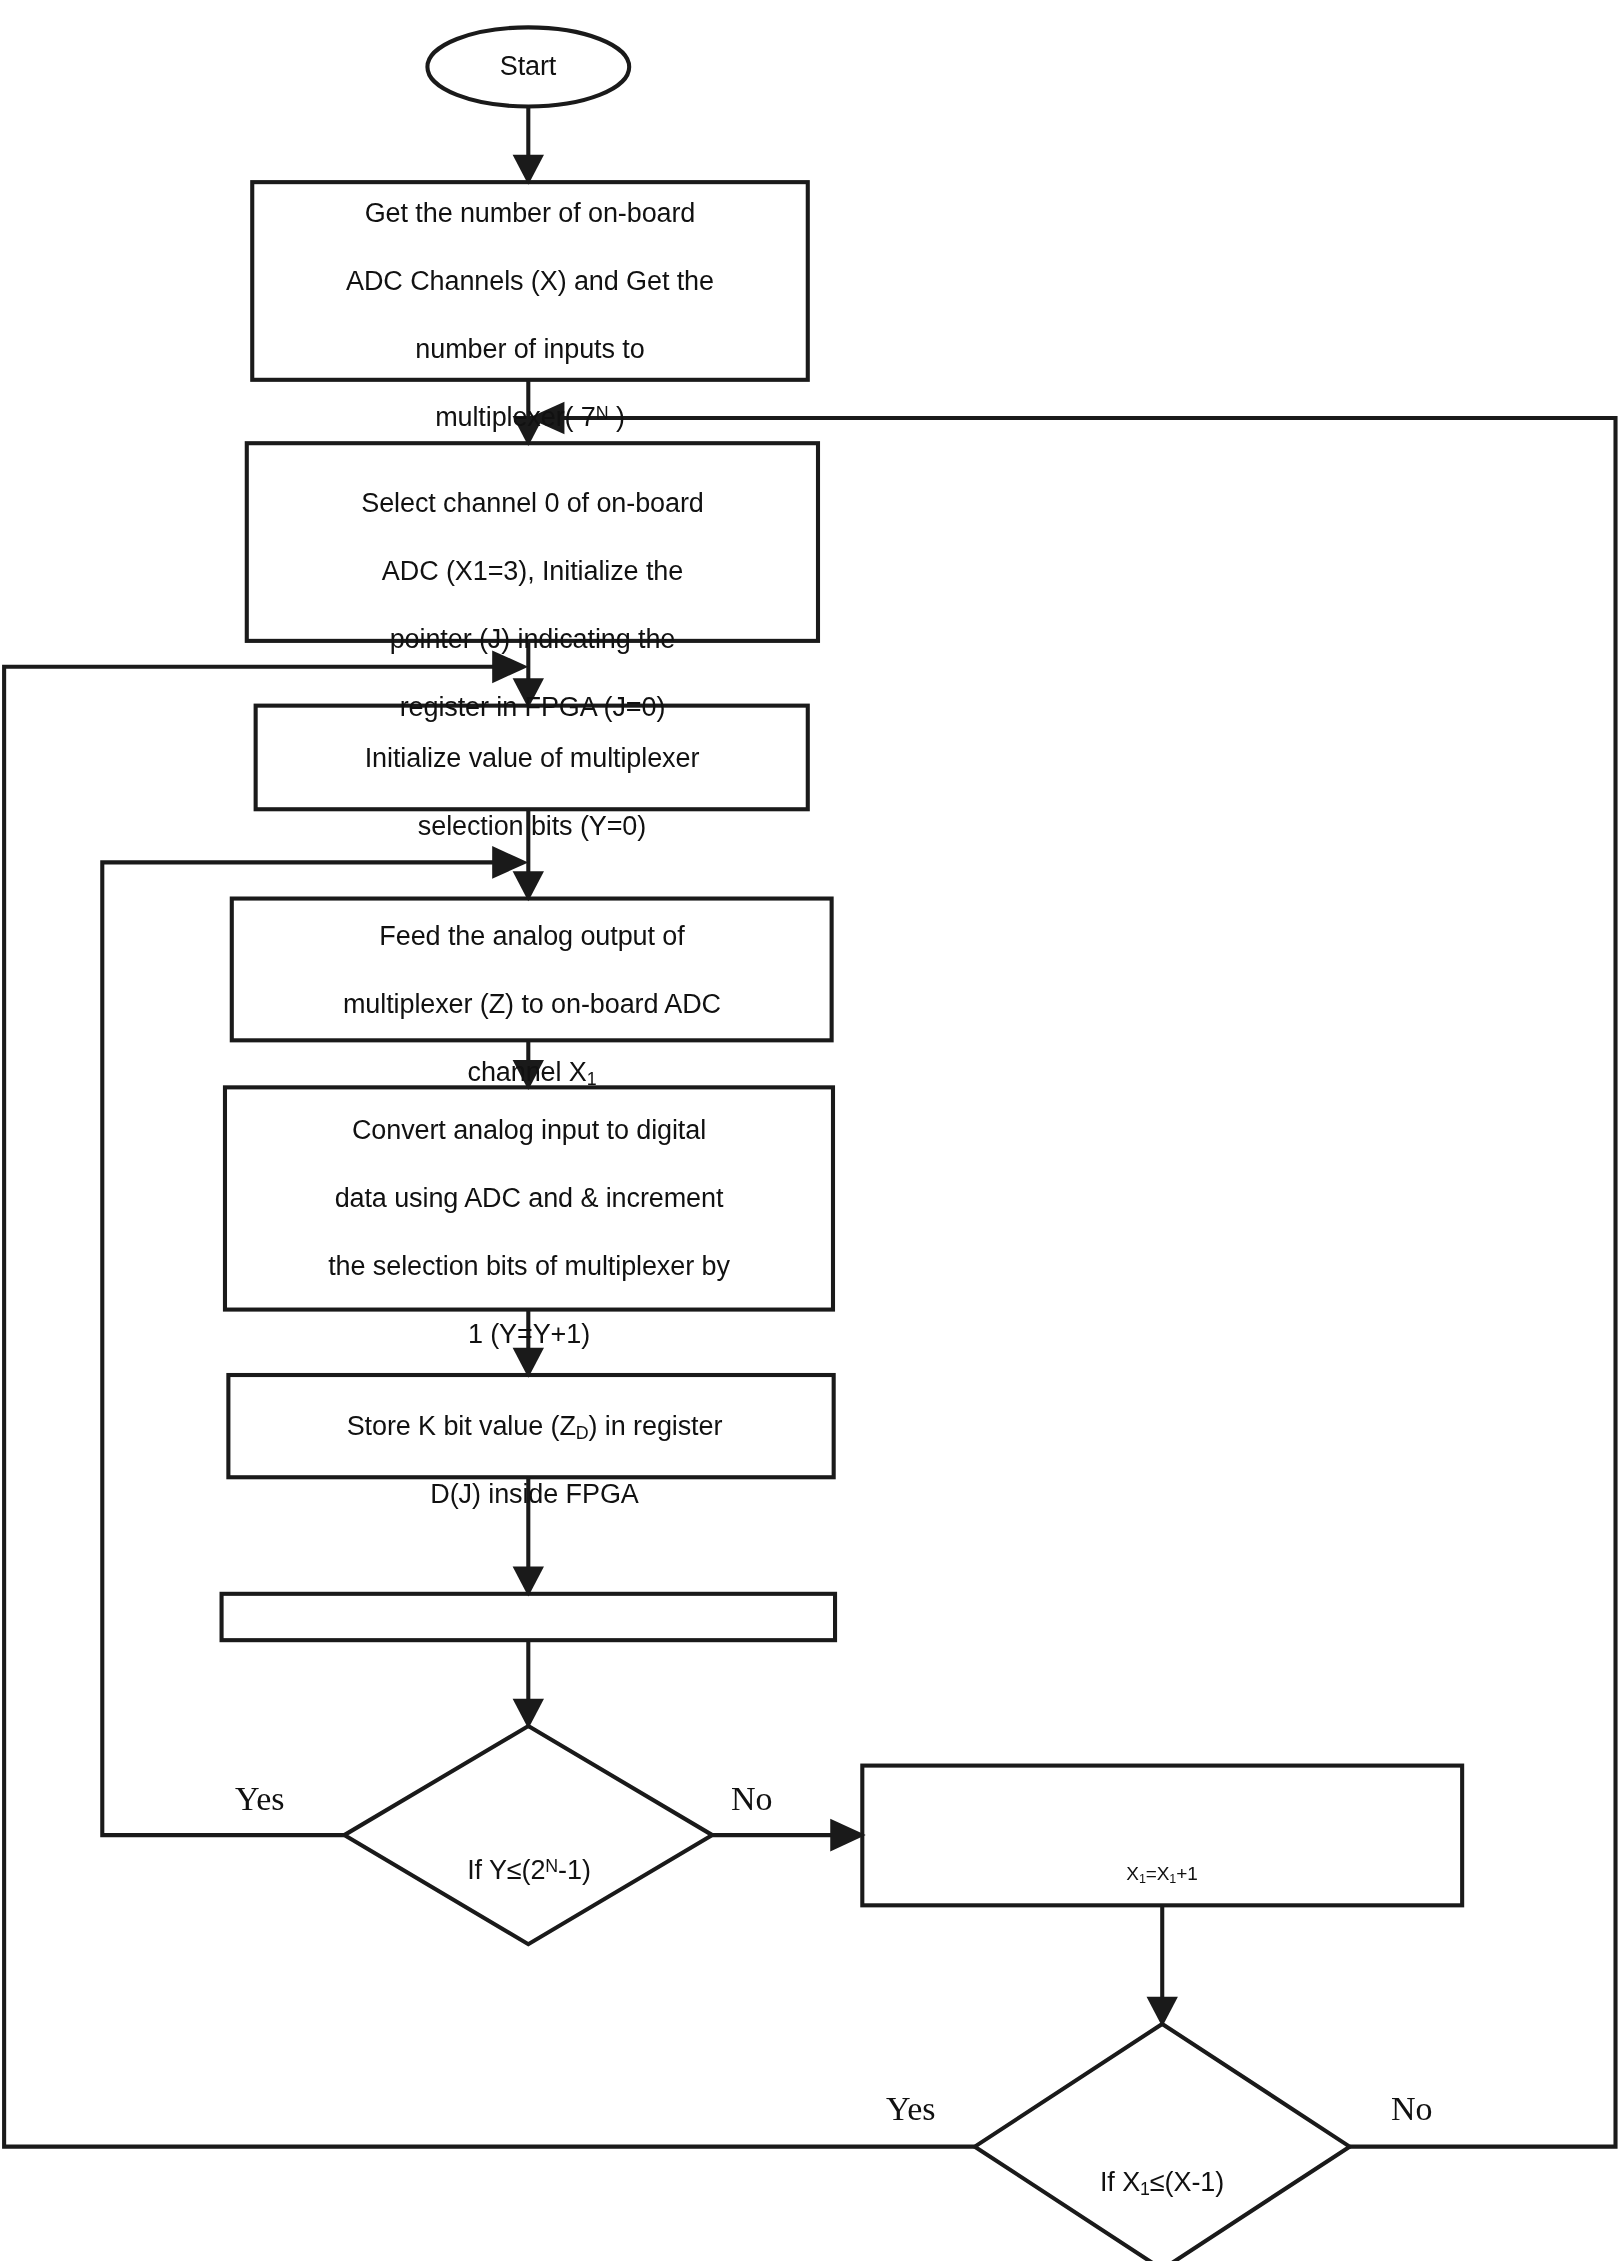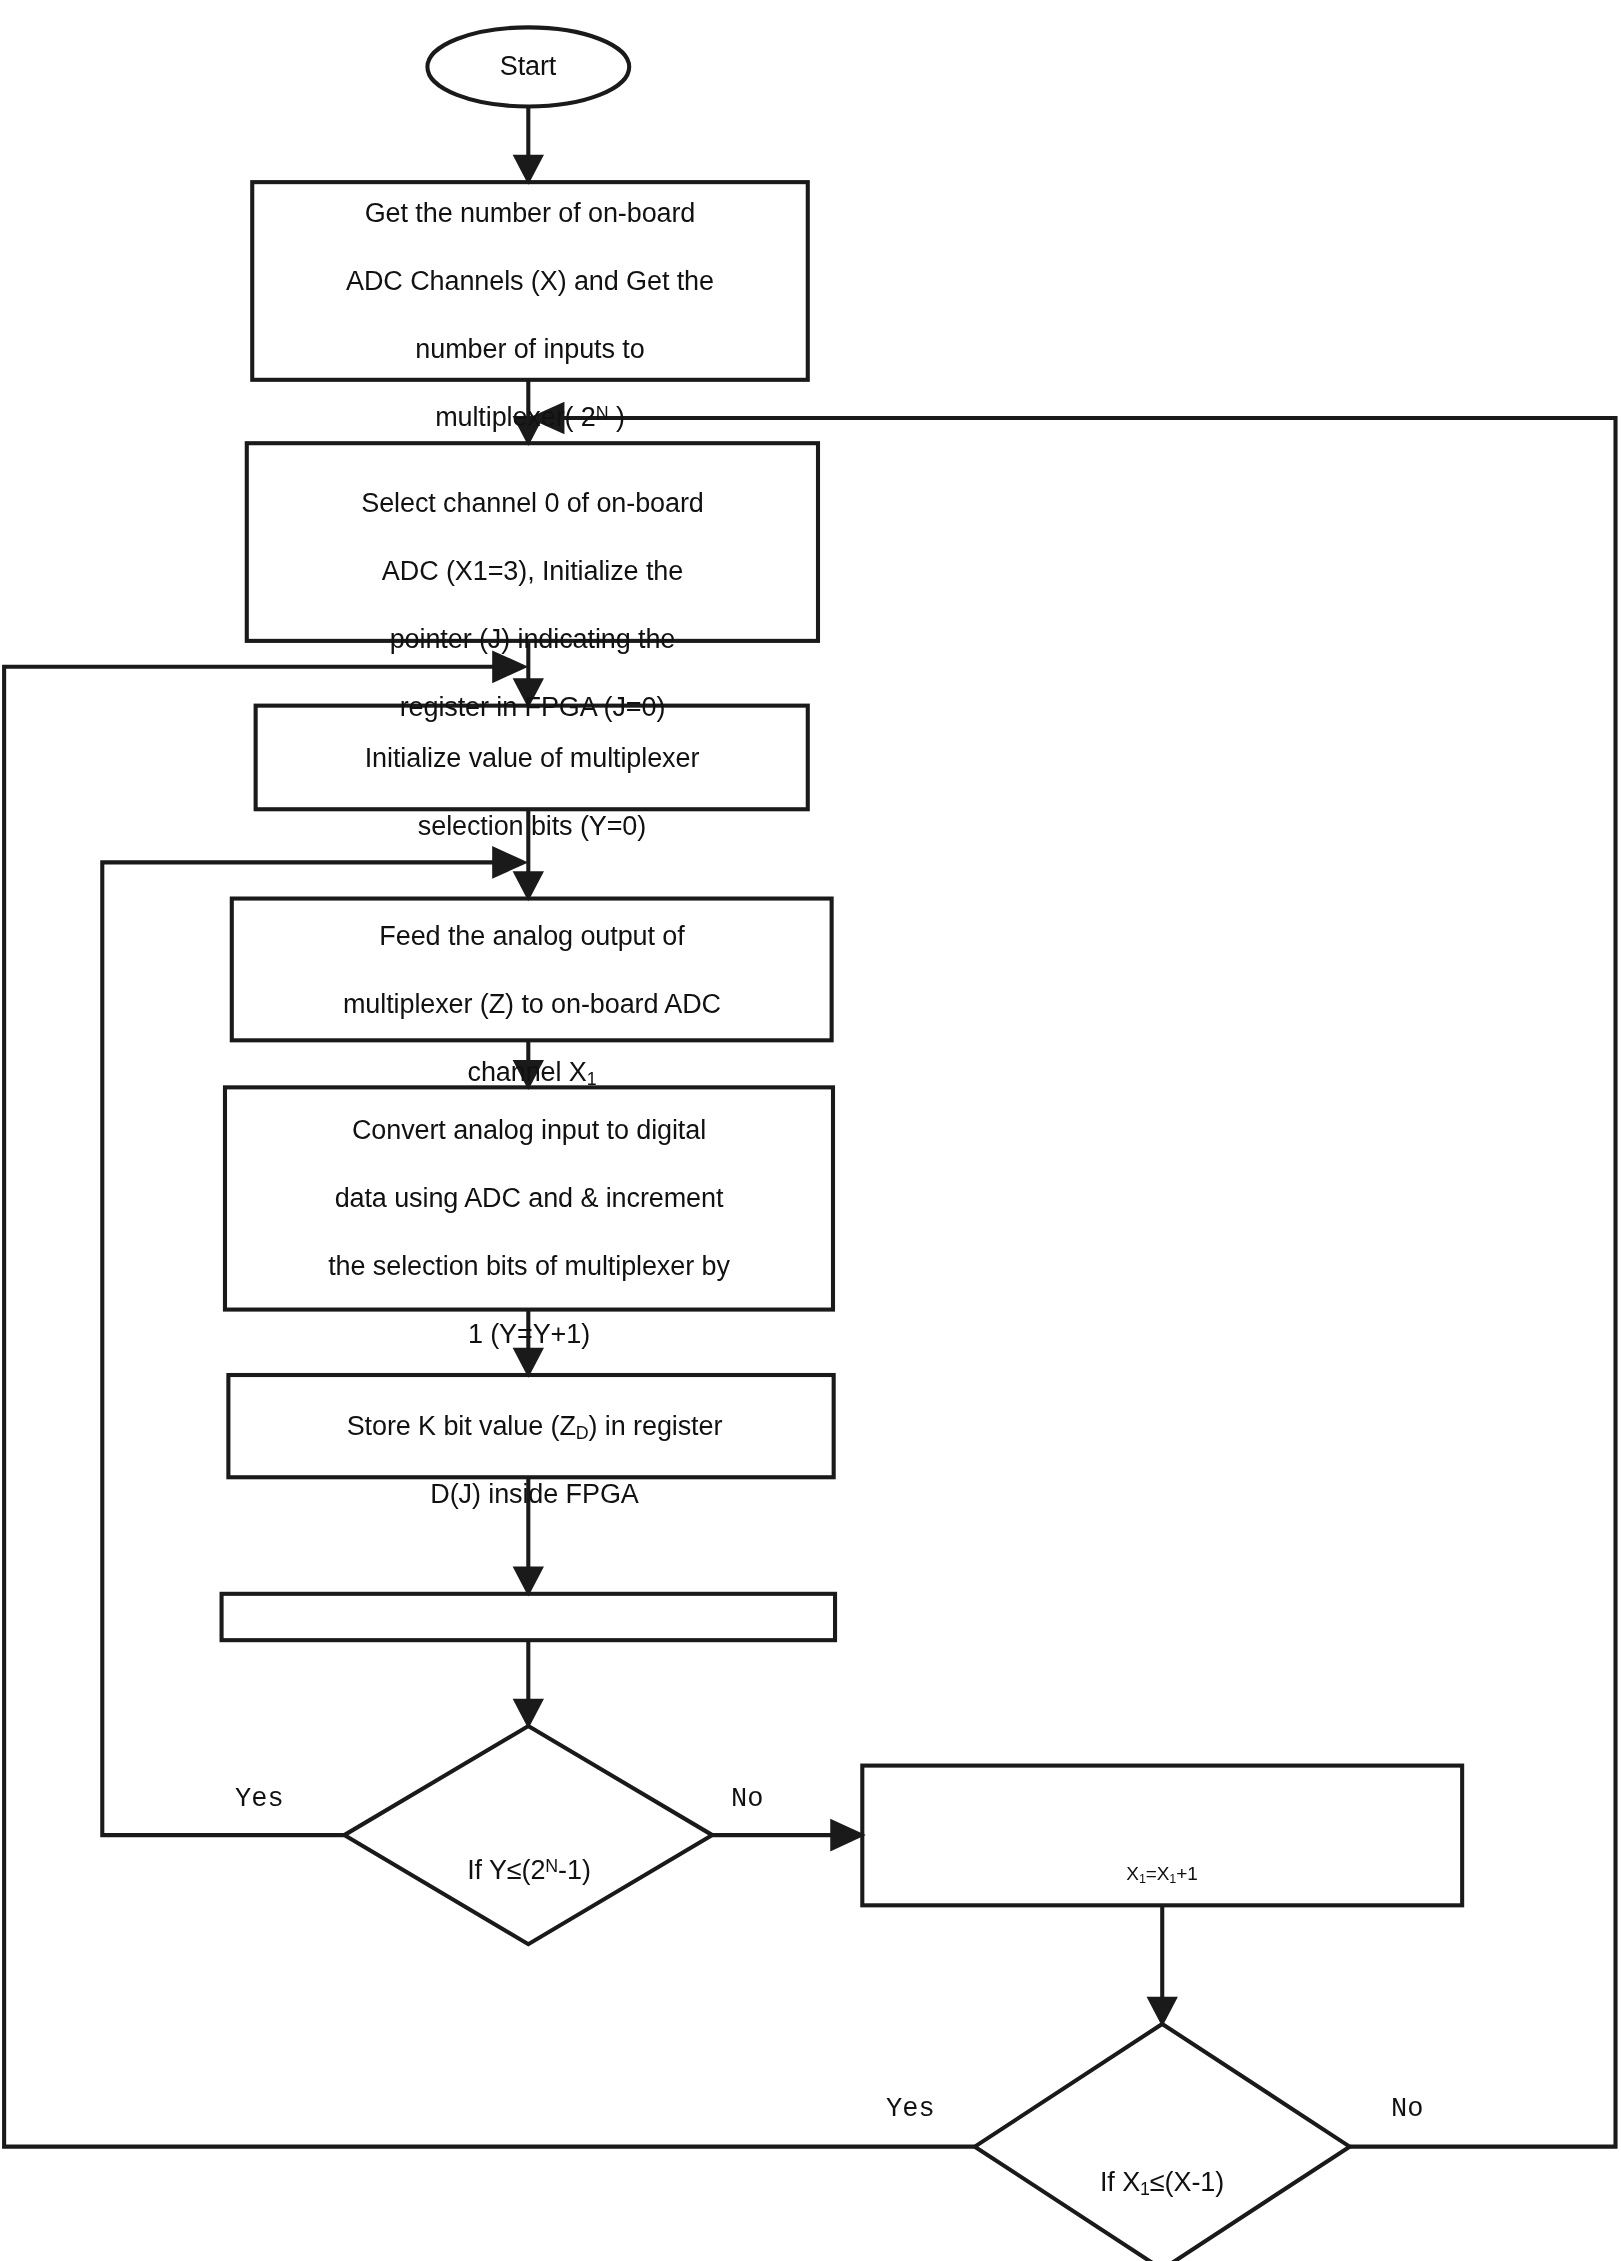--- a/index.html
+++ b/index.html
@@ -58,22 +58,22 @@
     border-radius: 8px;
   }
   .node-text.big {
     font-size: 19px;
     line-height: 37px;
     text-align: center;
   }
   .edge-label {
     position: absolute;
     color: #111111;
-    font-family: Liberation Mono, monospace;
-    font-size: 27px;
+    font-family: Liberation Serif, serif;
+    font-size: 34px;
     line-height: 30px;
     white-space: nowrap;
   }
   sub {
     font-size: 0.66em;
     vertical-align: -0.22em;
     line-height: 0;
   }
   sup {
     font-size: 0.66em;
@@ -160,21 +160,21 @@
   <div class="node-text" style="left:427px; top:43px; width:202px; height:0;">
     <div style="position:absolute; left:0; right:0; top:-17.7px; text-align:center;">Start</div>
   </div>
 
   <div class="node-text" style="left:252px; top:158px; width:556px; height:198px;">
     <div class="center-block">
       <div>
         <div>Get the number of on-board</div>
         <div>ADC Channels (X) and Get the</div>
         <div>number of inputs to</div>
-        <div><span>multiplexer( 2</span><sup>N</sup><span> )</span></div>
+        <div><span>multiplexer( 7</span><sup>N</sup><span> )</span></div>
       </div>
     </div>
   </div>
 
   <div class="node-text" style="left:247px; top:419px; width:571px; height:255px;">
     <div class="center-block">
       <div>
         <div>Select channel 0 of on-board</div>
         <div>ADC (X1=3), Initialize the</div>
         <div>pointer (J) indicating the</div>

